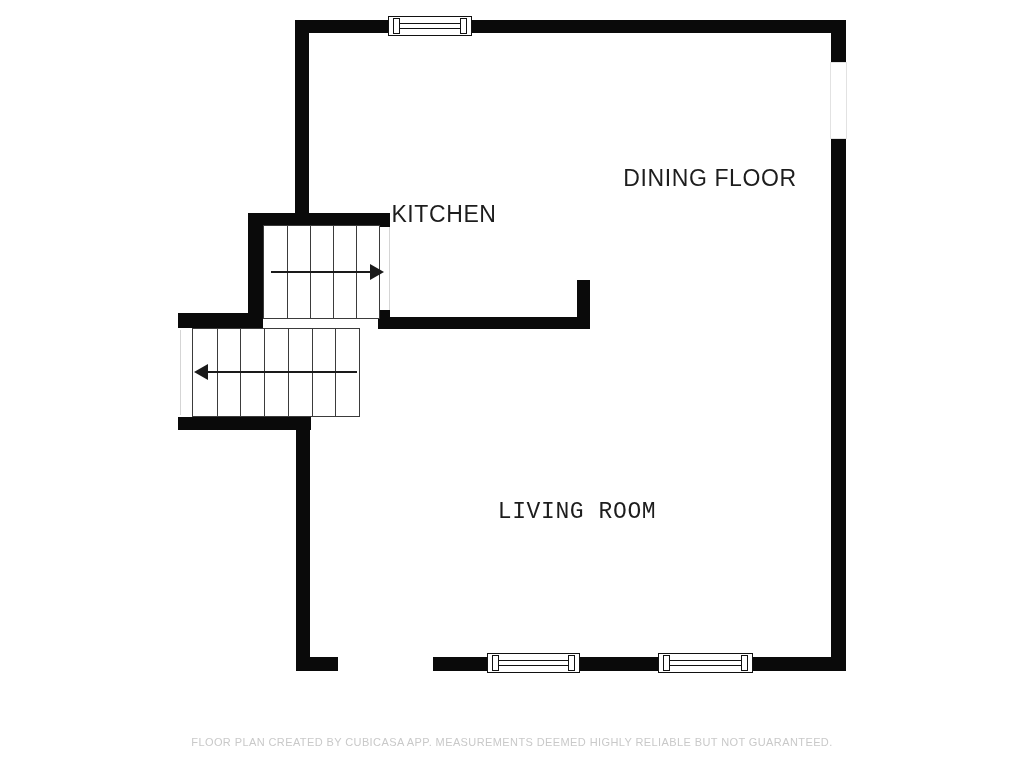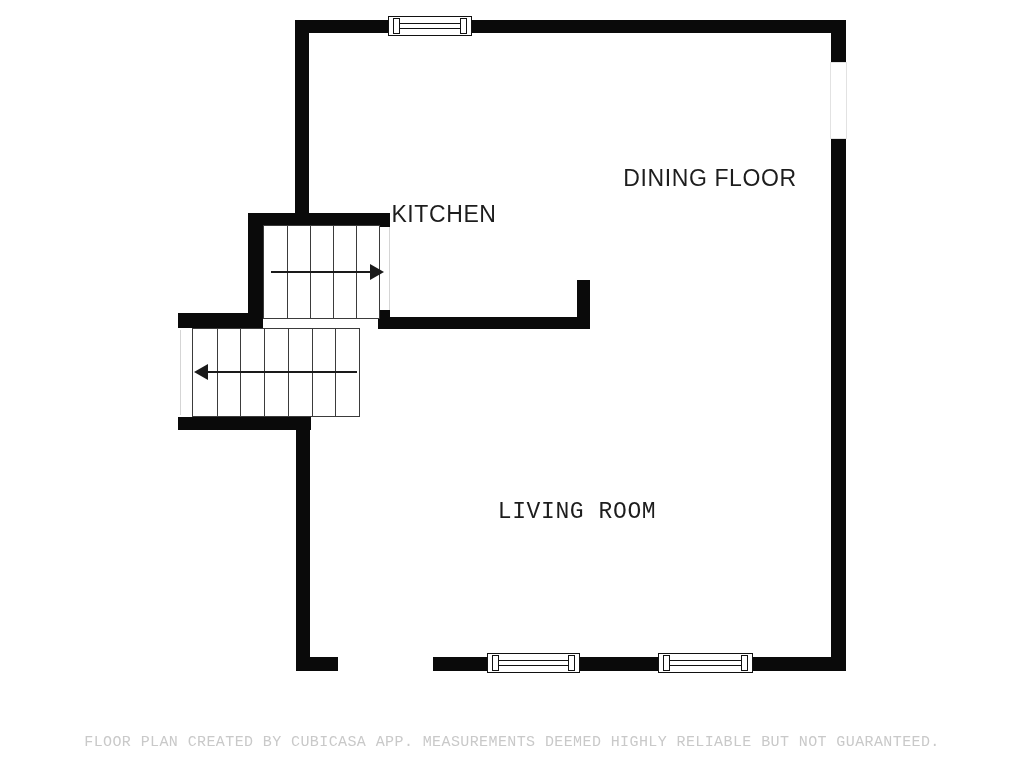--- a/index.html
+++ b/index.html
@@ -38,25 +38,24 @@
   .window{position:absolute;background:#ffffff;border:1.5px solid #111111;box-sizing:border-box;}
   .window .post{position:absolute;top:1px;bottom:1px;width:5px;background:#ffffff;border:1px solid #111111;}
   .window .post.left{left:4px;}
   .window .post.right{right:4px;}
   .window .pane-line{position:absolute;left:10px;right:10px;height:1px;background:#111111;}
   .window-faint{position:absolute;background:#ffffff;border:1px solid #e2e2e2;box-sizing:border-box;}
   .footer-text{
     position:absolute;
     transform:translate(-50%,-50%);
     color:#c9c9c9;
-    font-size:15px;
+    font-size:11px;
     letter-spacing:0.4px;
     white-space:nowrap;
     font-weight:400;
-    font-family:Liberation Mono, monospace;
   }
 </style>
 </head>
 <body>
 
 <div id="canvas">
   <div id="plan-layer">
       <div class="wall" style="position: absolute; left: 295px; top: 20px; width: 551px; height: 13px;"></div>
       <div class="wall" style="position: absolute; left: 831px; top: 20px; width: 15px; height: 43px;"></div>
       <div class="wall" style="position: absolute; left: 831px; top: 139px; width: 15px; height: 531px;"></div>

